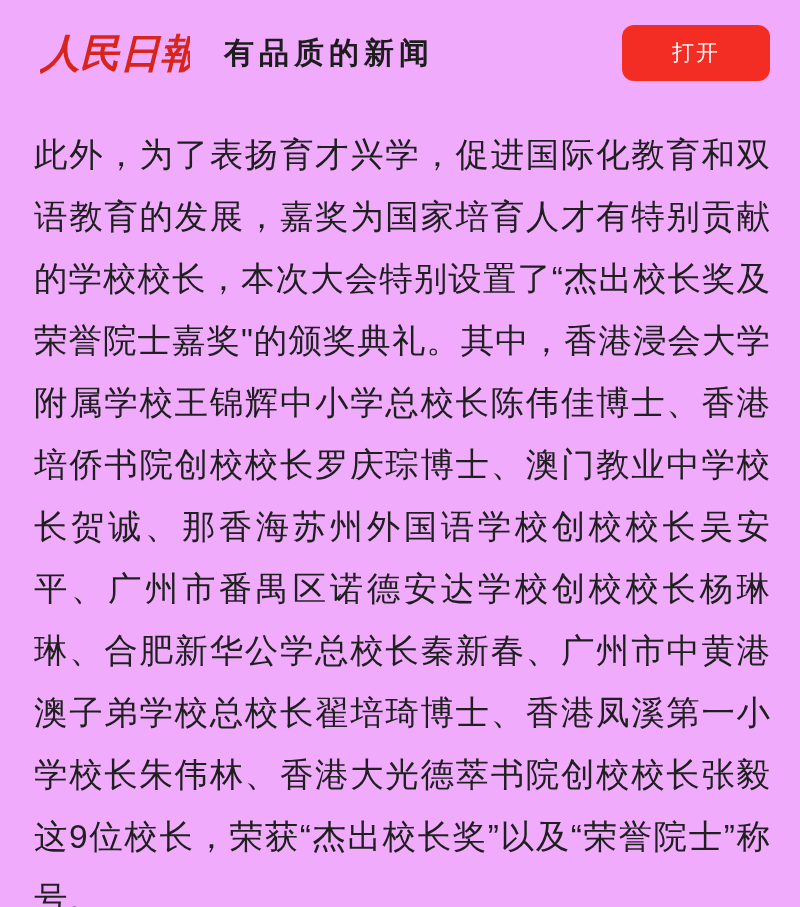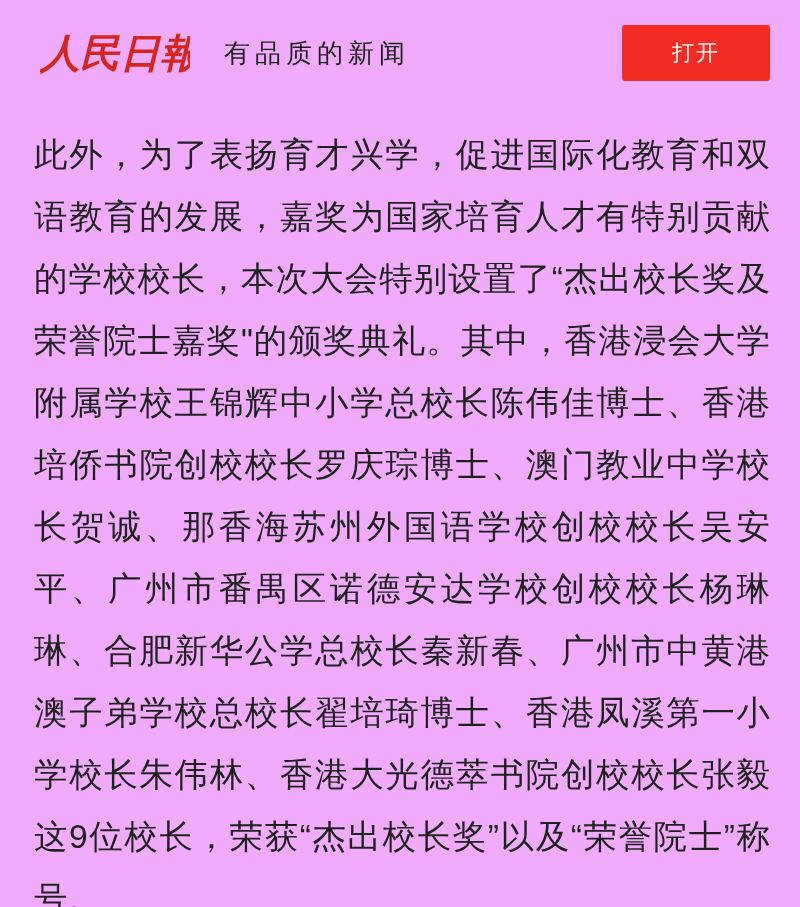--- a/index.html
+++ b/index.html
@@ -39,39 +39,39 @@
     justify-content: flex-start;
     width: 150px;
   }
 
   .brand-logo svg {
     display: block;
   }
 
   .brand-slogan {
     flex: 1 1 auto;
-    font-size: 26px;
-    font-weight: normal;
+    font-size: 30px;
+    font-weight: bold;
     letter-spacing: 5px;
     color: #1c1c1c;
     margin-left: 34px;
     font-family: "Liberation Sans", sans-serif;
     white-space: nowrap;
   }
 
   .open-button {
     flex: 0 0 auto;
     width: 148px;
     height: 56px;
     background: #f42d24;
     color: #ffffff;
     font-size: 22px;
     letter-spacing: 2px;
     border: none;
-    border-radius: 3px;
+    border-radius: 12px;
     cursor: pointer;
     font-family: "Liberation Sans", sans-serif;
     display: flex;
     align-items: center;
     justify-content: center;
   }
 
   
   .article {
     padding: 24px 30px 0 34px;

